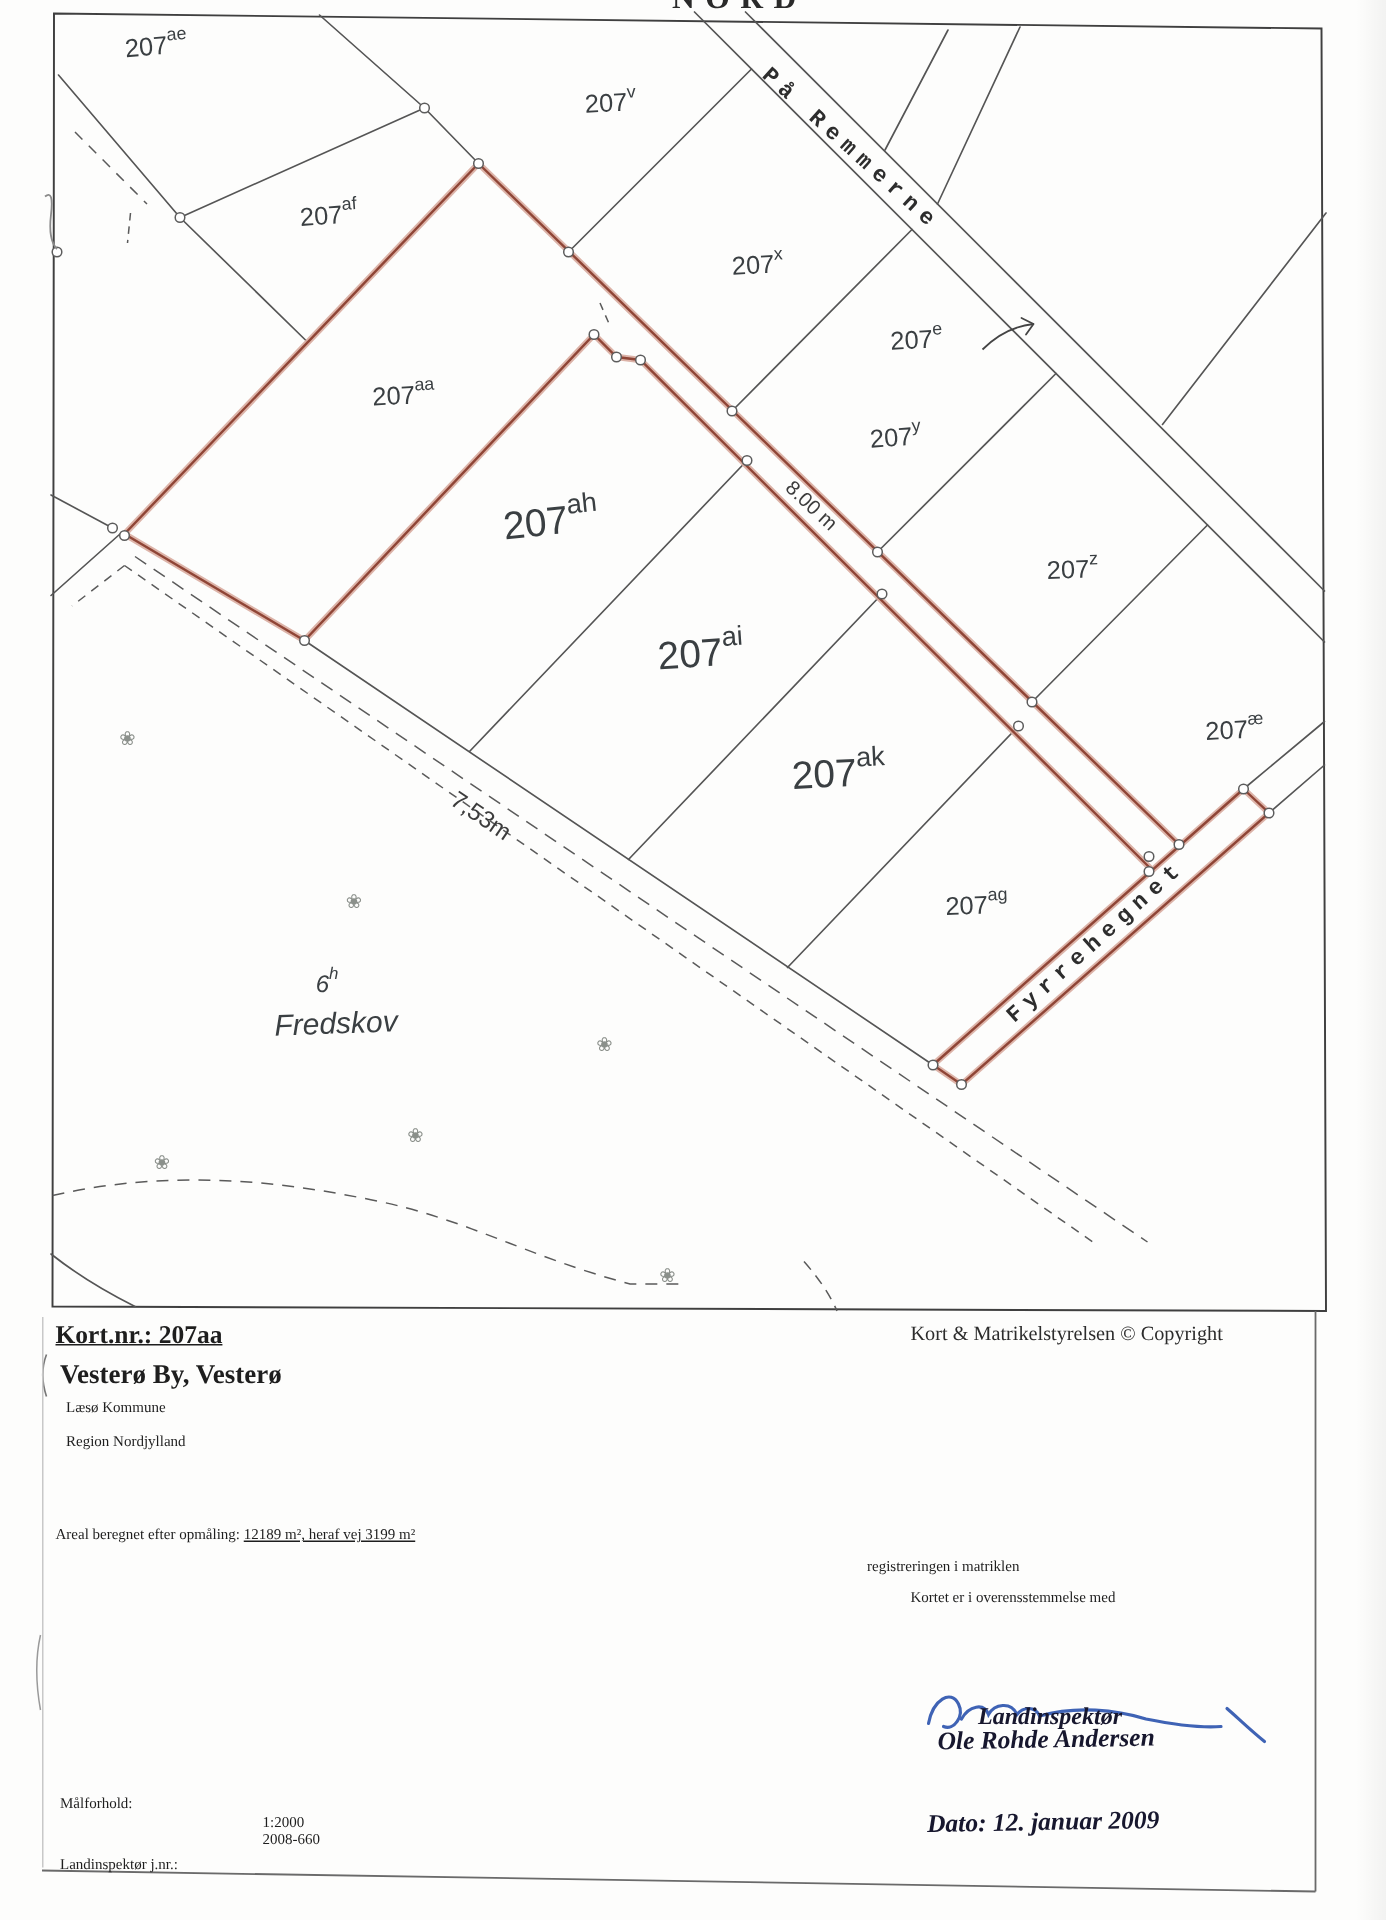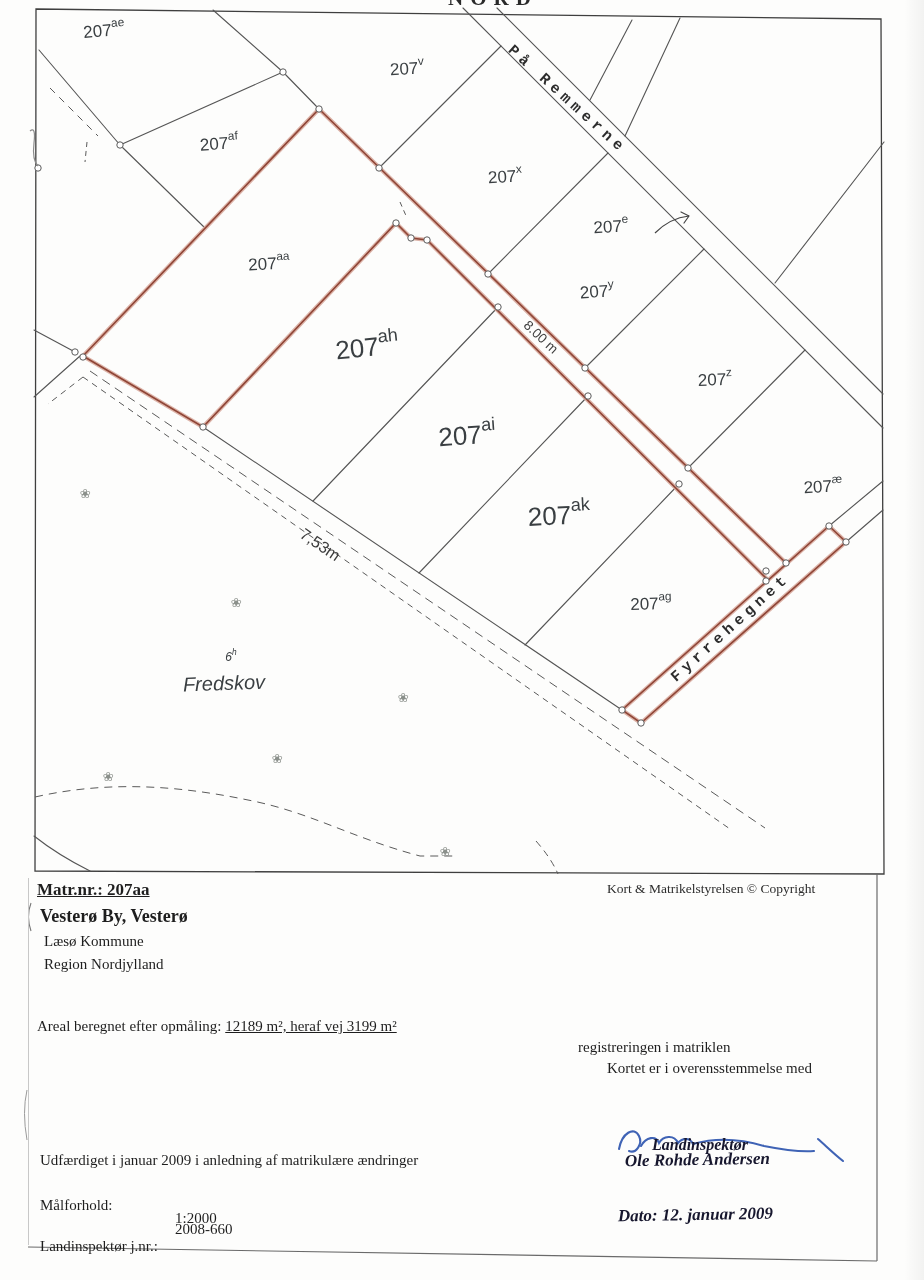--- a/index.html
+++ b/index.html
@@ -25,21 +25,21 @@
   .forest{font-style:italic;}
   .flower{position:absolute;transform:translate(-50%,-50%);
     font-family:"DejaVu Sans",sans-serif;font-size:13px;color:#8b908b;}
   .north{position:absolute;left:448px;top:-14px;font-family:"Liberation Serif",serif;
     font-weight:bold;font-size:21px;letter-spacing:7px;color:#2a2a2a;}
   
   .ft{position:absolute;white-space:nowrap;color:#1e1e1e;
     font-family:"Liberation Serif",serif;}
   .ft-matr{font-size:17px;font-weight:bold;text-decoration:underline;}
   .ft-by{font-size:18px;font-weight:bold;}
-  .ft-std{font-size:15px;}
+  .ft-std{font-size:10px;}
   .ft-small{font-size:13.5px;color:#2c2c2c;}
   .ft-u{text-decoration:underline;margin-top:20px;}
   .sig{font-weight:bold;font-style:italic;color:#17172e;}
 </style>
 </head>
 <body>
 
 <div class="page">
 
   <svg width="924" height="1280" viewBox="0 0 924 1280">
@@ -163,49 +163,48 @@
   <div class="map-label lbl-sm" style="left:505px;top:176px;transform:translate(-50%,-50%) rotate(-3deg)"><span>207</span><sup>x</sup></div>
   <div class="map-label lbl-sm" style="left:611px;top:226px;transform:translate(-50%,-50%) rotate(-3deg)"><span>207</span><sup>e</sup></div>
   <div class="map-label lbl-sm" style="left:269px;top:263px;transform:translate(-50%,-50%) rotate(-3deg)"><span>207</span><sup>aa</sup></div>
   <div class="map-label lbl-sm" style="left:597px;top:291px;transform:translate(-50%,-50%) rotate(-4deg)"><span>207</span><sup>y</sup></div>
   <div class="map-label lbl-lg" style="left:367px;top:346px;transform:translate(-50%,-50%) rotate(-6deg)"><span>207</span><sup>ah</sup></div>
   <div class="map-label lbl-sm" style="left:715px;top:379px;transform:translate(-50%,-50%) rotate(-2deg)"><span>207</span><sup>z</sup></div>
   <div class="map-label lbl-lg" style="left:467px;top:434px;transform:translate(-50%,-50%) rotate(-4deg)"><span>207</span><sup>ai</sup></div>
   <div class="map-label lbl-sm" style="left:823px;top:486px;transform:translate(-50%,-50%) rotate(-3deg)"><span>207</span><sup>æ</sup></div>
   <div class="map-label lbl-lg" style="left:559px;top:514px;transform:translate(-50%,-50%) rotate(-3deg)"><span>207</span><sup>ak</sup></div>
   <div class="map-label lbl-sm" style="left:651px;top:603px;transform:translate(-50%,-50%) rotate(-2deg)"><span>207</span><sup>ag</sup></div>
-  <div class="map-label lbl-sm forest" style="left:231px;top:656px;font-size:12px;transform:translate(-50%,-50%)"><span>6</span><sup>h</sup></div>
+  <div class="map-label lbl-sm forest" style="left:218px;top:656px;font-size:16px;transform:translate(-50%,-50%)"><span>6</span><sup>h</sup></div>
   <div class="map-label forest" style="left:224px;top:683px;font-size:20px;transform:translate(-50%,-50%) rotate(-2deg)">Fredskov</div>
 
   <div class="road-name" style="left:567px;top:100px;transform:translate(-50%,-50%) rotate(42deg)">På Remmerne</div>
   <div class="road-name" style="left:731px;top:628px;transform:translate(-50%,-50%) rotate(-42deg)">Fyrrehegnet</div>
 
   <div class="meas" style="left:541px;top:337px;font-size:13.5px;transform:translate(-50%,-50%) rotate(43deg)">8.00 m</div>
   <div class="meas" style="left:320px;top:545px;font-size:16px;transform:translate(-50%,-50%) rotate(34deg)">7,53m</div>
 
   <div class="flower" style="left:85px;top:493px">❀</div>
   <div class="flower" style="left:236px;top:602px">❀</div>
   <div class="flower" style="left:403px;top:697px">❀</div>
   <div class="flower" style="left:108px;top:776px">❀</div>
   <div class="flower" style="left:277px;top:758px">❀</div>
   <div class="flower" style="left:445px;top:851px">❀</div>
 
-  <div class="ft ft-matr" style="left:37px;top:880px">Matr.nr.: 207aa</div>
+  <div class="ft ft-matr" style="left:37px;top:880px">Kort.nr.: 207aa</div>
   <div class="ft ft-by" style="left:40px;top:906px">Vesterø By, Vesterø</div>
   <div class="ft ft-std" style="left:44px;top:933px">Læsø Kommune</div>
   <div class="ft ft-std" style="left:44px;top:956px">Region Nordjylland</div>
 
   <div class="ft ft-small" style="left:607px;top:881px">Kort &amp; Matrikelstyrelsen  ©  Copyright</div>
 
   <div class="ft ft-std" style="left:37px;top:1018px"><span>Areal beregnet efter opmåling: </span><span class="ft-u">12189 m², heraf vej 3199 m²</span></div>
 
   <div class="ft ft-std" style="left:607px;top:1060px">Kortet er i overensstemmelse med</div>
   <div class="ft ft-std" style="left:578px;top:1039px">registreringen i matriklen</div>
 
-  <div class="ft ft-std" style="left:40px;top:1152px">Udfærdiget i januar 2009 i anledning af matrikulære ændringer</div>
 
   <div class="ft ft-std" style="left:40px;top:1197px">Målforhold:</div>
   <div class="ft ft-std" style="left:175px;top:1210px">1:2000</div>
   <div class="ft ft-std" style="left:40px;top:1238px">Landinspektør j.nr.:</div>
   <div class="ft ft-std" style="left:175px;top:1221px">2008-660</div>
 
   <div class="ft sig" style="left:625px;top:1150px;font-size:17px;transform:rotate(-1deg)">Ole Rohde Andersen</div>
   <div class="ft sig" style="left:652px;top:1136px;font-size:16px">Landinspektør</div>
   <div class="ft sig" style="left:618px;top:1205px;font-size:17px;transform:rotate(-1deg)">Dato: 12. januar 2009</div>
 

